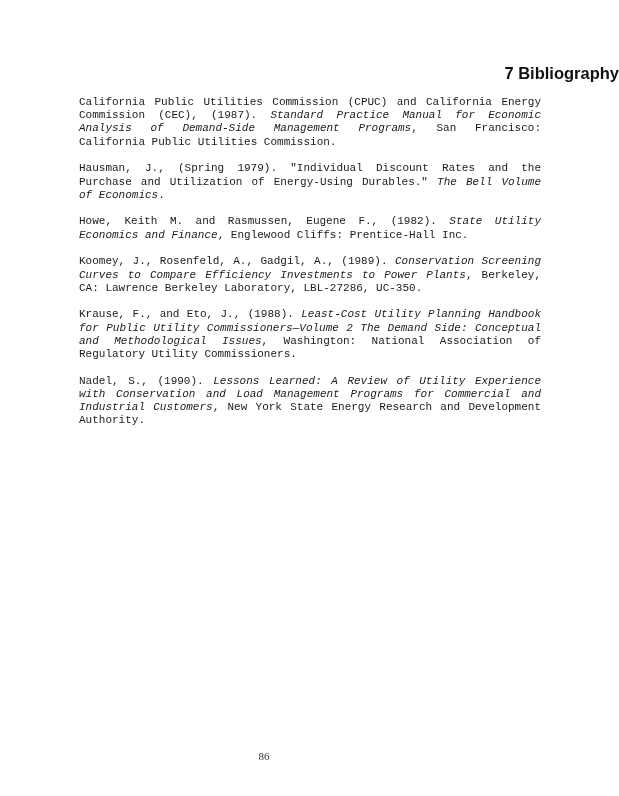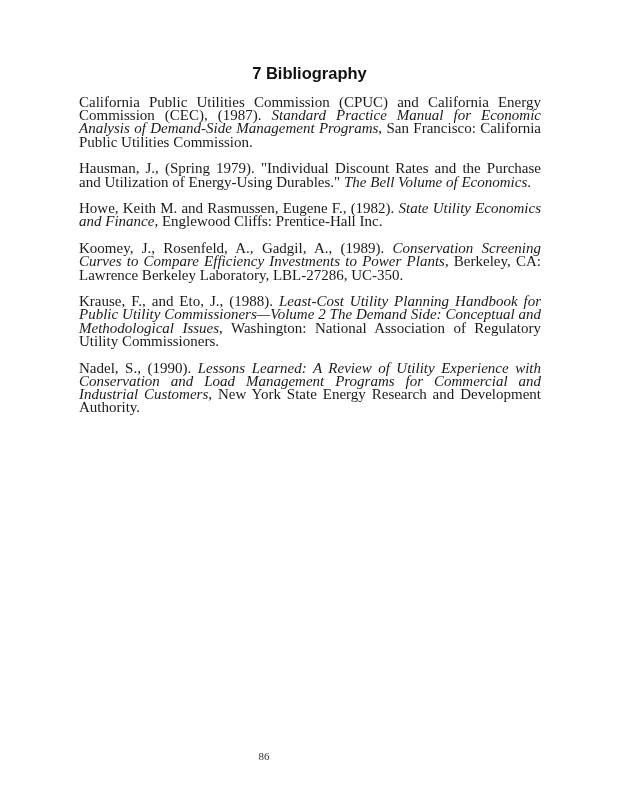--- a/index.html
+++ b/index.html
@@ -1,19 +1,19 @@
 <!DOCTYPE html>
 <html><head>
 <meta charset="utf-8">
 <style>
   html, body { margin: 0; padding: 0; background: #ffffff; }
   body { width: 619px; height: 796px; position: relative; overflow: hidden; font-family: "Liberation Serif", serif; color: #1a1a1a; }
-  .title { position: absolute; top: 64px; left: 0; width: 619px; text-align: center; font-family: "Liberation Sans", sans-serif; font-weight: bold; font-size: 16.5px; color: #111; }
+  .title { position: absolute; top: 64px; left: 0; width: 619px; text-align: right; font-family: "Liberation Sans", sans-serif; font-weight: bold; font-size: 16.5px; color: #111; }
   .refs { position: absolute; top: 96px; left: 79px; width: 462px; }
-  .ref { font-size: 15px; line-height: 13.2px; text-align: justify; margin: 0 0 13.5px 0; }
+  .ref { font-size: 11px; line-height: 13.2px; text-align: justify; margin: 0 0 13.5px 0; font-family: Liberation Mono, monospace; }
   .ref i { font-style: italic; }
   .page-num { position: absolute; top: 750px; left: 0; width: 528px; text-align: center; font-size: 11px; color: #333; }
 </style>
 </head>
 <body>
 
 <div class="title">7  Bibliography</div>
 
 <div class="refs">
   <p class="ref"><span>California Public Utilities Commission (CPUC) and California Energy Commission (CEC), (1987). </span><i>Standard Practice Manual for Economic Analysis of Demand-Side Management Programs</i><span>, San Francisco: California Public Utilities Commission.</span></p>

